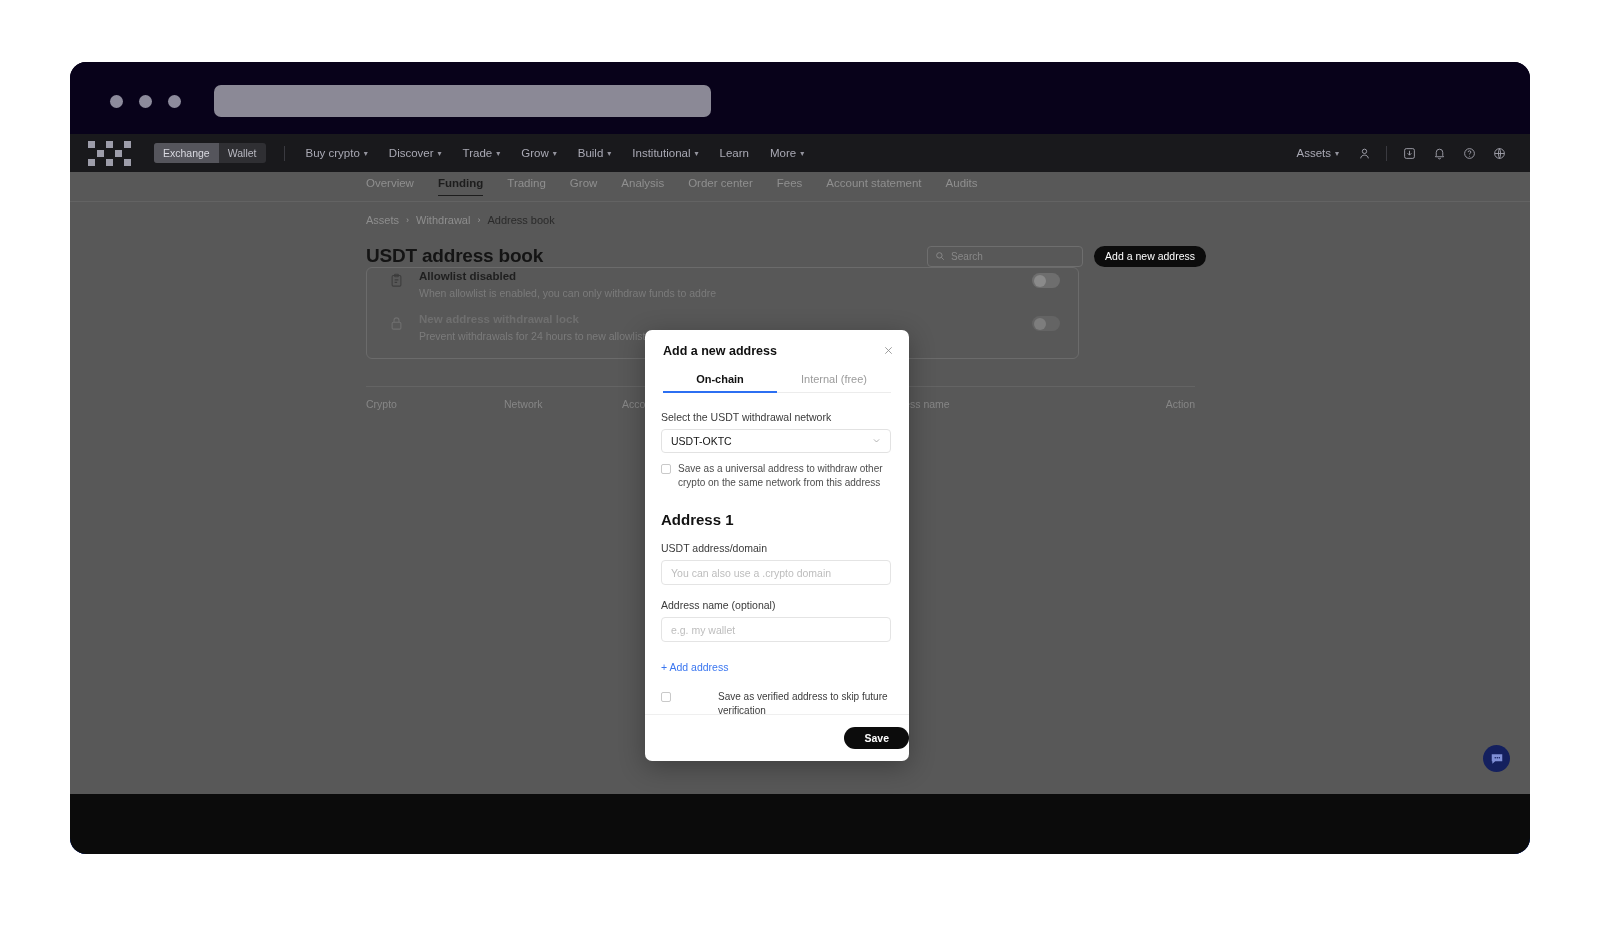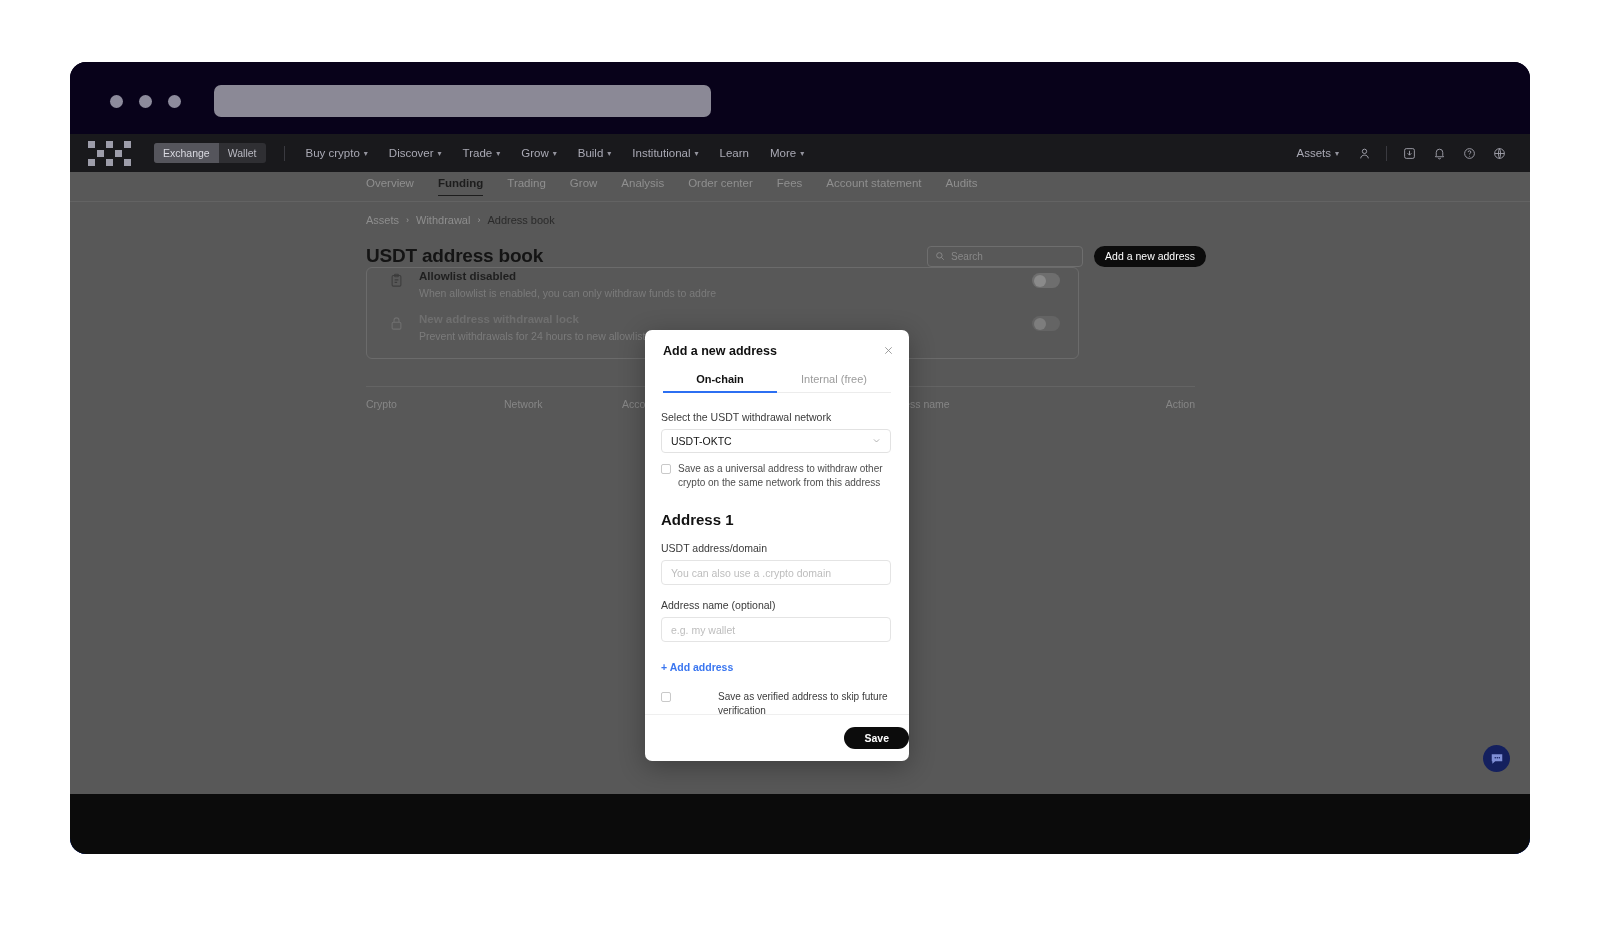--- a/index.html
+++ b/index.html
@@ -325,21 +325,21 @@
     border: 1px solid #e4e4e4; border-radius: 4px;
     padding: 0 9px;
     font-size: 10.5px; color: #111;
     font-family: "Liberation Sans", sans-serif;
     outline: none;
     background: #fff;
   }
   .text-input::placeholder { color: #bdbdbd; }
   #add-address-link {
     margin-top: 19px;
-    font-size: 10.5px; font-weight: bold; color: #3a76f0;
+    font-size: 10.5px; font-weight: normal; color: #3a76f0;
     cursor: pointer; display: inline-block;
   }
   #verified-row { margin-top: 15px; gap: 40px; }
   #verified-row .cb-text { font-size: 10px; color: #3c3c3c; }
 
   #modal-footer {
     height: 47px;
     border-top: 1px solid #efefef;
     display: flex; align-items: center; justify-content: flex-end;
   }

